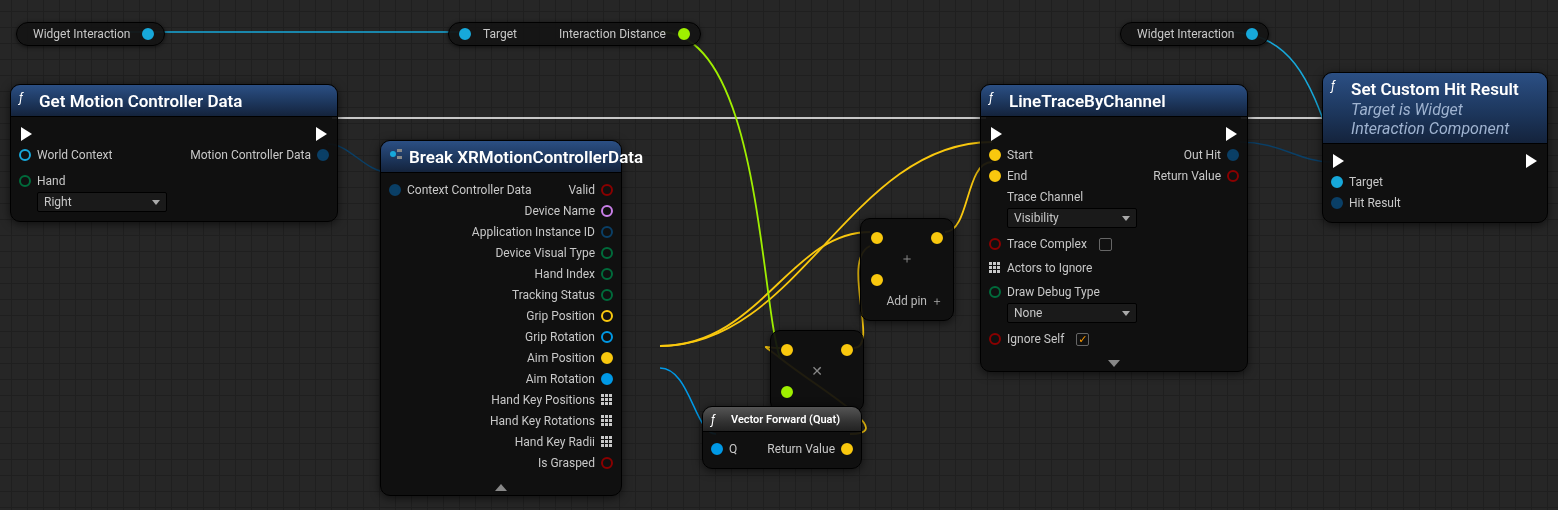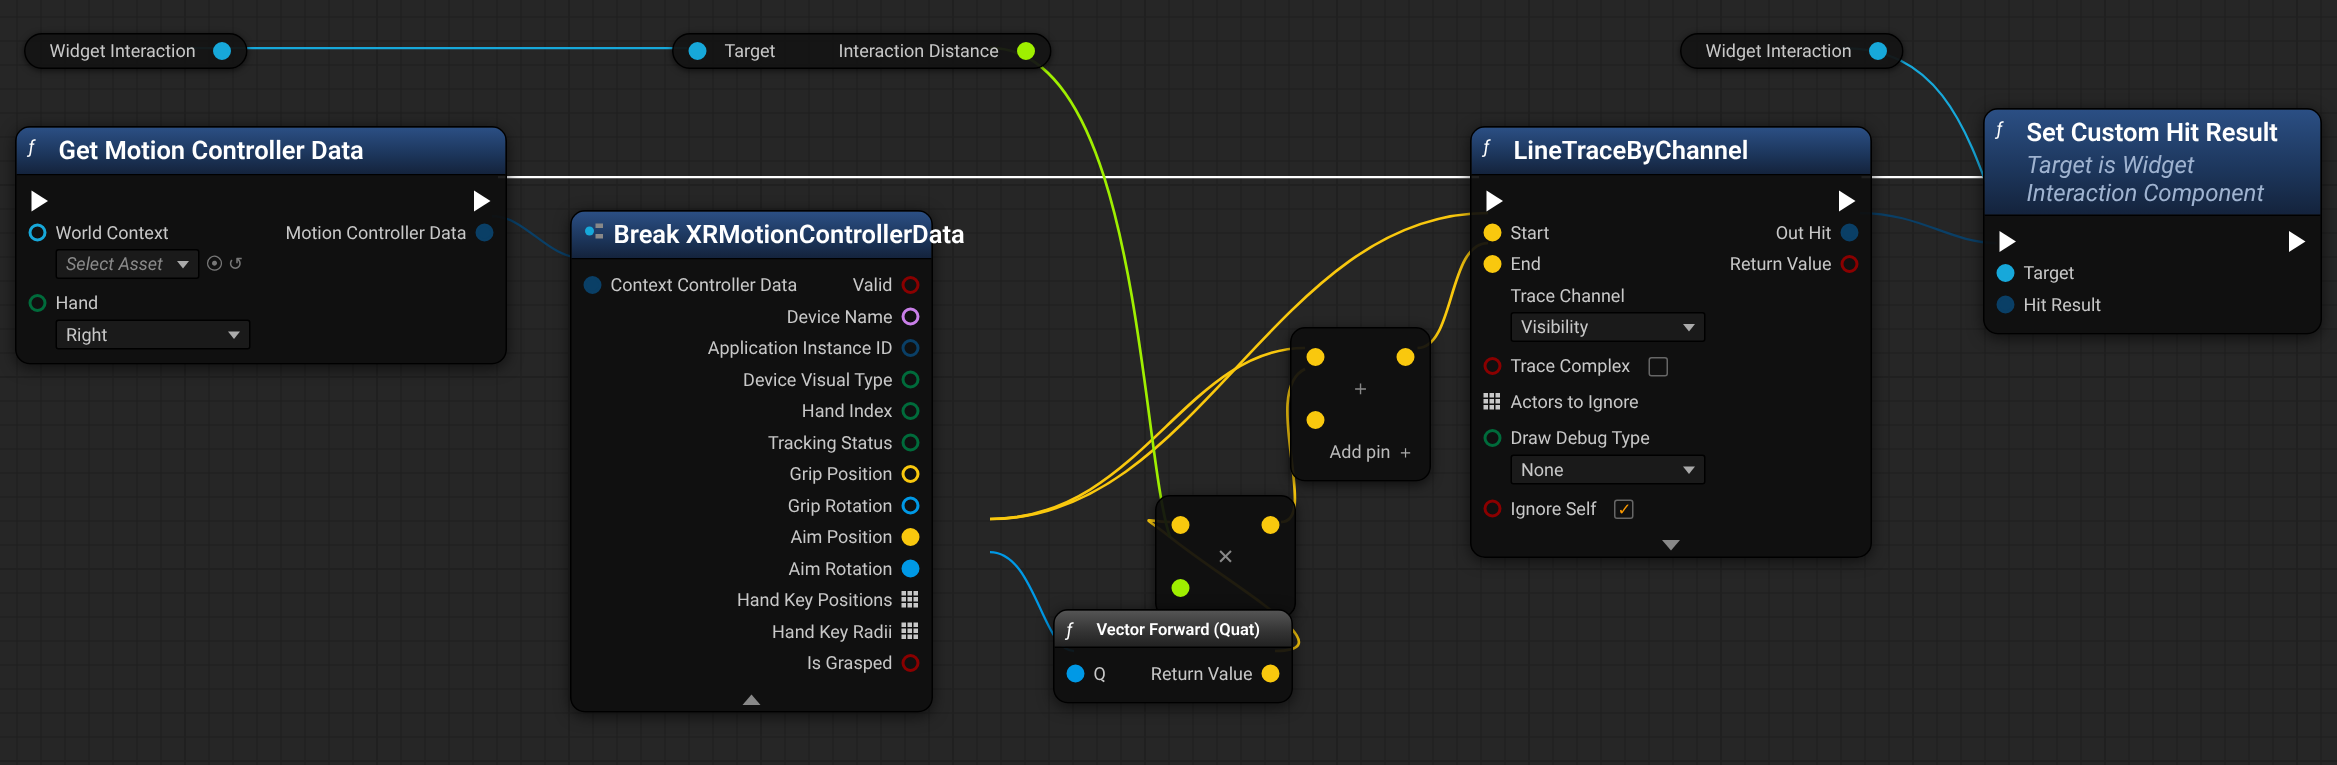--- a/index.html
+++ b/index.html
@@ -130,24 +130,20 @@
    <span class="sp"></span>
    <span class="exec"></span>
   </div>
   <div class="row">
    <span class="pin c-obj hollow"></span>
    <span class="lbl">World Context</span>
    <span class="sp"></span>
    <span class="lbl">Motion Controller Data</span>
    <span class="pin c-struct fill"></span>
   </div>
-  <div class="row" style="margin-left:18px">
-   <span class="sel"><span class="mini">Select Asset</span></span>
-   <span class="refresh">⦿ ↺</span>
-  </div>
   <div class="row" style="margin-top:6px">
    <span class="pin c-enum hollow"></span>
    <span class="lbl">Hand</span>
   </div>
   <div class="row" style="margin-left:18px">
    <span class="sel" style="min-width:130px"><span>Right</span></span>
   </div>
  </div>
 </div>
 
@@ -225,20 +221,35 @@
           <span></span>
           <span></span>
           <span></span>
           <span></span>
           <span></span>
           <span></span>
         </span>
       </div>
   <div class="row">
         <span class="sp"></span>
+        <span class="lbl">Hand Key Rotations</span>
+        <span class="c-arr" style="color:#0099e6">
+          <span></span>
+          <span></span>
+          <span></span>
+          <span></span>
+          <span></span>
+          <span></span>
+          <span></span>
+          <span></span>
+          <span></span>
+        </span>
+      </div>
+  <div class="row">
+        <span class="sp"></span>
         <span class="lbl">Hand Key Radii</span>
         <span class="c-arr" style="color:#9fef00">
           <span></span>
           <span></span>
           <span></span>
           <span></span>
           <span></span>
           <span></span>
           <span></span>
           <span></span>

